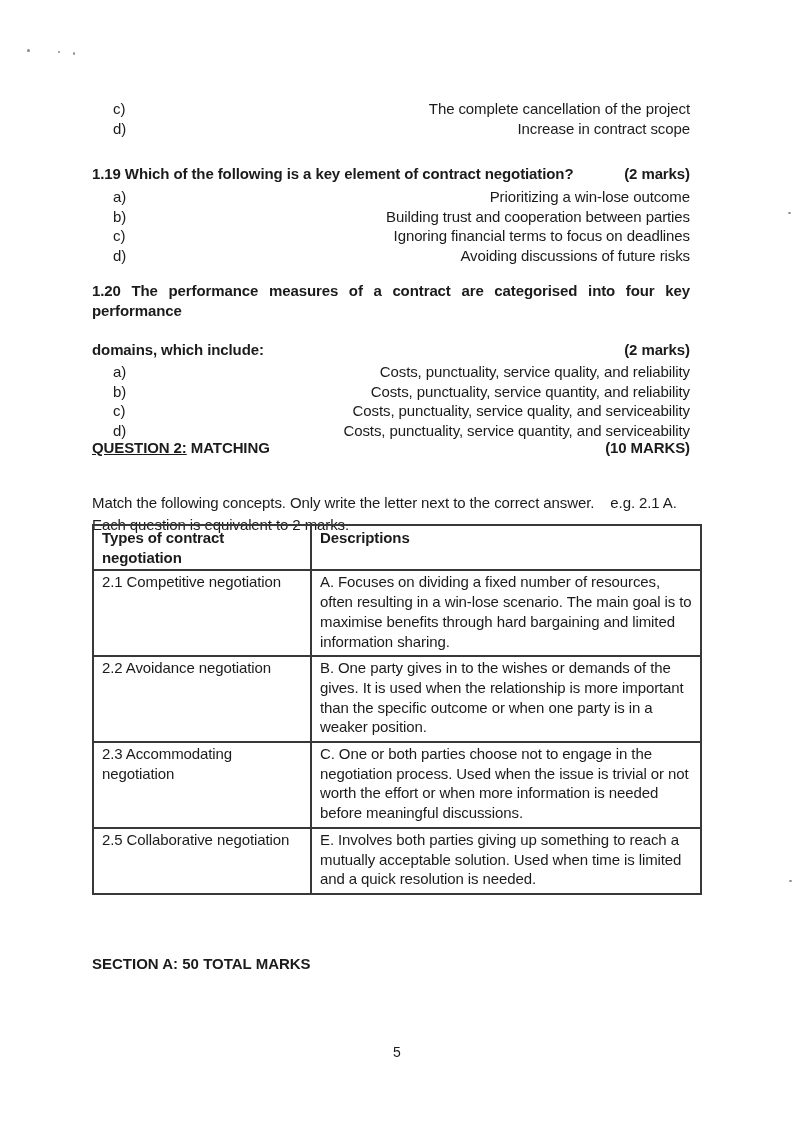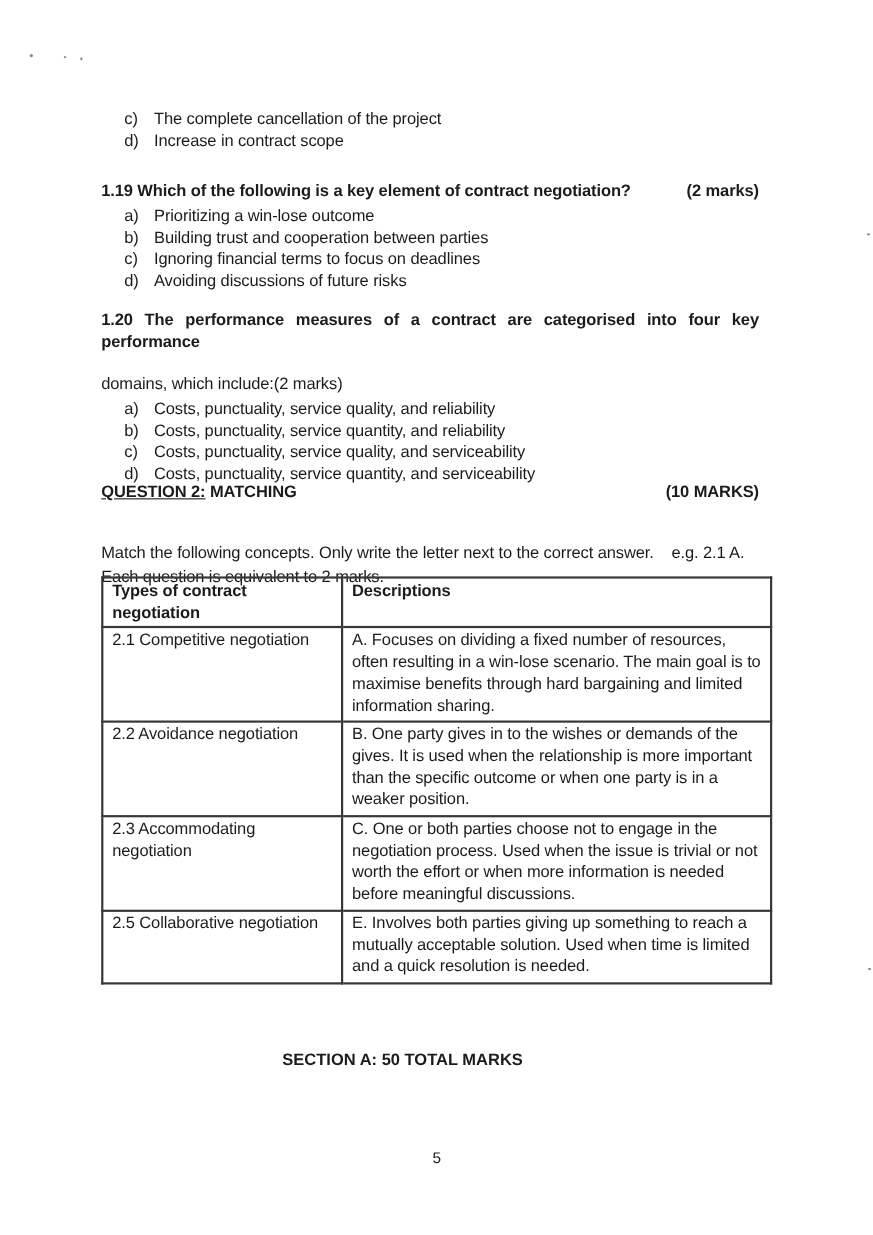--- a/index.html
+++ b/index.html
@@ -11,27 +11,27 @@
     color: #1b1b1b;
     overflow: hidden;
   }
   .page { position: absolute; inset: 0; background: #ffffff; }
 
   .block { position: absolute; left: 92px; width: 598px; font-size: 15px; letter-spacing: -0.1px; }
 
   
   .opt { display: flex; line-height: 19.6px; padding-left: 21px; }
   .opt .letter { flex: 0 0 27px; }
-  .opt .text { flex: 1 1 auto; }
+  .opt .text { flex: 1 1 auto; text-align: right; }
 
   
   .qline { display: flex; justify-content: space-between; font-weight: bold; line-height: 21px; }
   .justify-line { font-weight: bold; line-height: 19.5px; text-align: justify; }
   .justify-line::after { content: ""; display: inline-block; width: 100%; }
-  .subline { display: flex; justify-content: flex-start; font-weight: normal; line-height: 19.5px; }
+  .subline { display: flex; justify-content: space-between; font-weight: bold; line-height: 19.5px; }
   .opt-gap { height: 3px; }
 
   .underline { text-decoration: underline; }
 
   .instr-line { line-height: 22px; }
   .eg { margin-left: 16px; }
 
   
   table.match { border-collapse: collapse; width: 608px; font-size: 15px; letter-spacing: -0.1px; table-layout: fixed; }
   table.match th, table.match td {
@@ -39,21 +39,21 @@
     vertical-align: top;
     text-align: left;
     padding: 1px 8px 4px 8px;
     line-height: 19.7px;
     font-weight: normal;
   }
   table.match th { font-weight: bold; padding-top: 2px; padding-bottom: 2px; }
   .col-type { width: 218px; }
   .col-desc { width: 390px; }
 
-  .section-total { position: absolute; left: 92px; width: 548px; text-align: center; font-weight: bold; font-size: 15px; }
+  .section-total { position: absolute; left: 92px; width: 548px; text-align: left; font-weight: bold; font-size: 15px; }
   .page-number { position: absolute; left: 0; width: 794px; text-align: center; font-size: 14px; }
 
   .speck { position: absolute; background: #8a8a8a; border-radius: 50%; }
 </style>
 </head>
 <body>
 
 <div class="page">
 
   <div class="speck" style="left:27px; top:49px; width:3px; height:3px;"></div>

